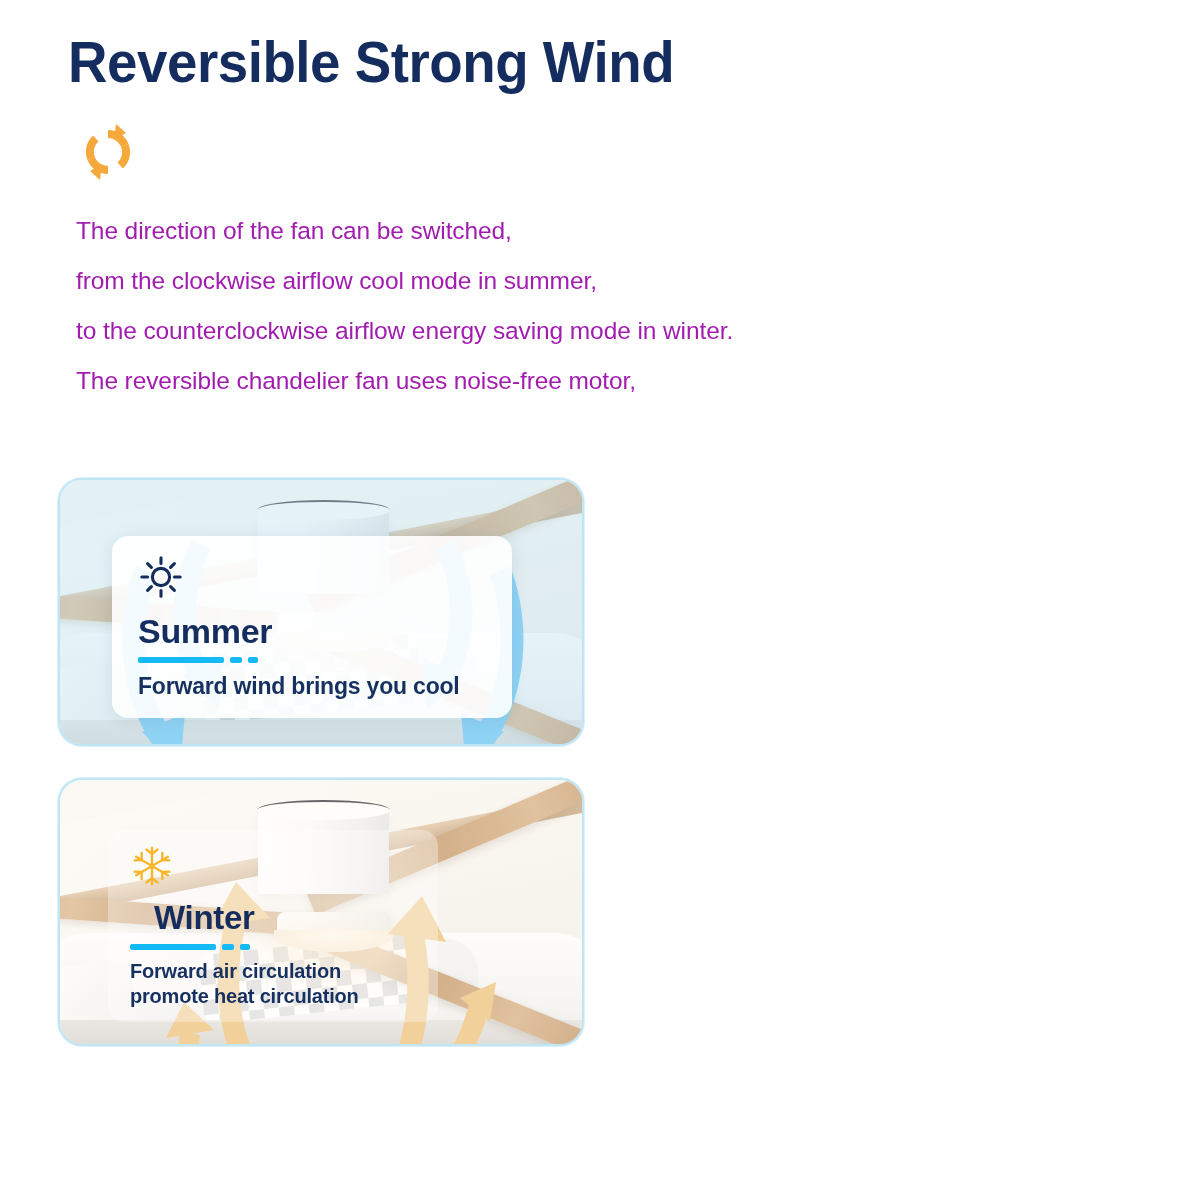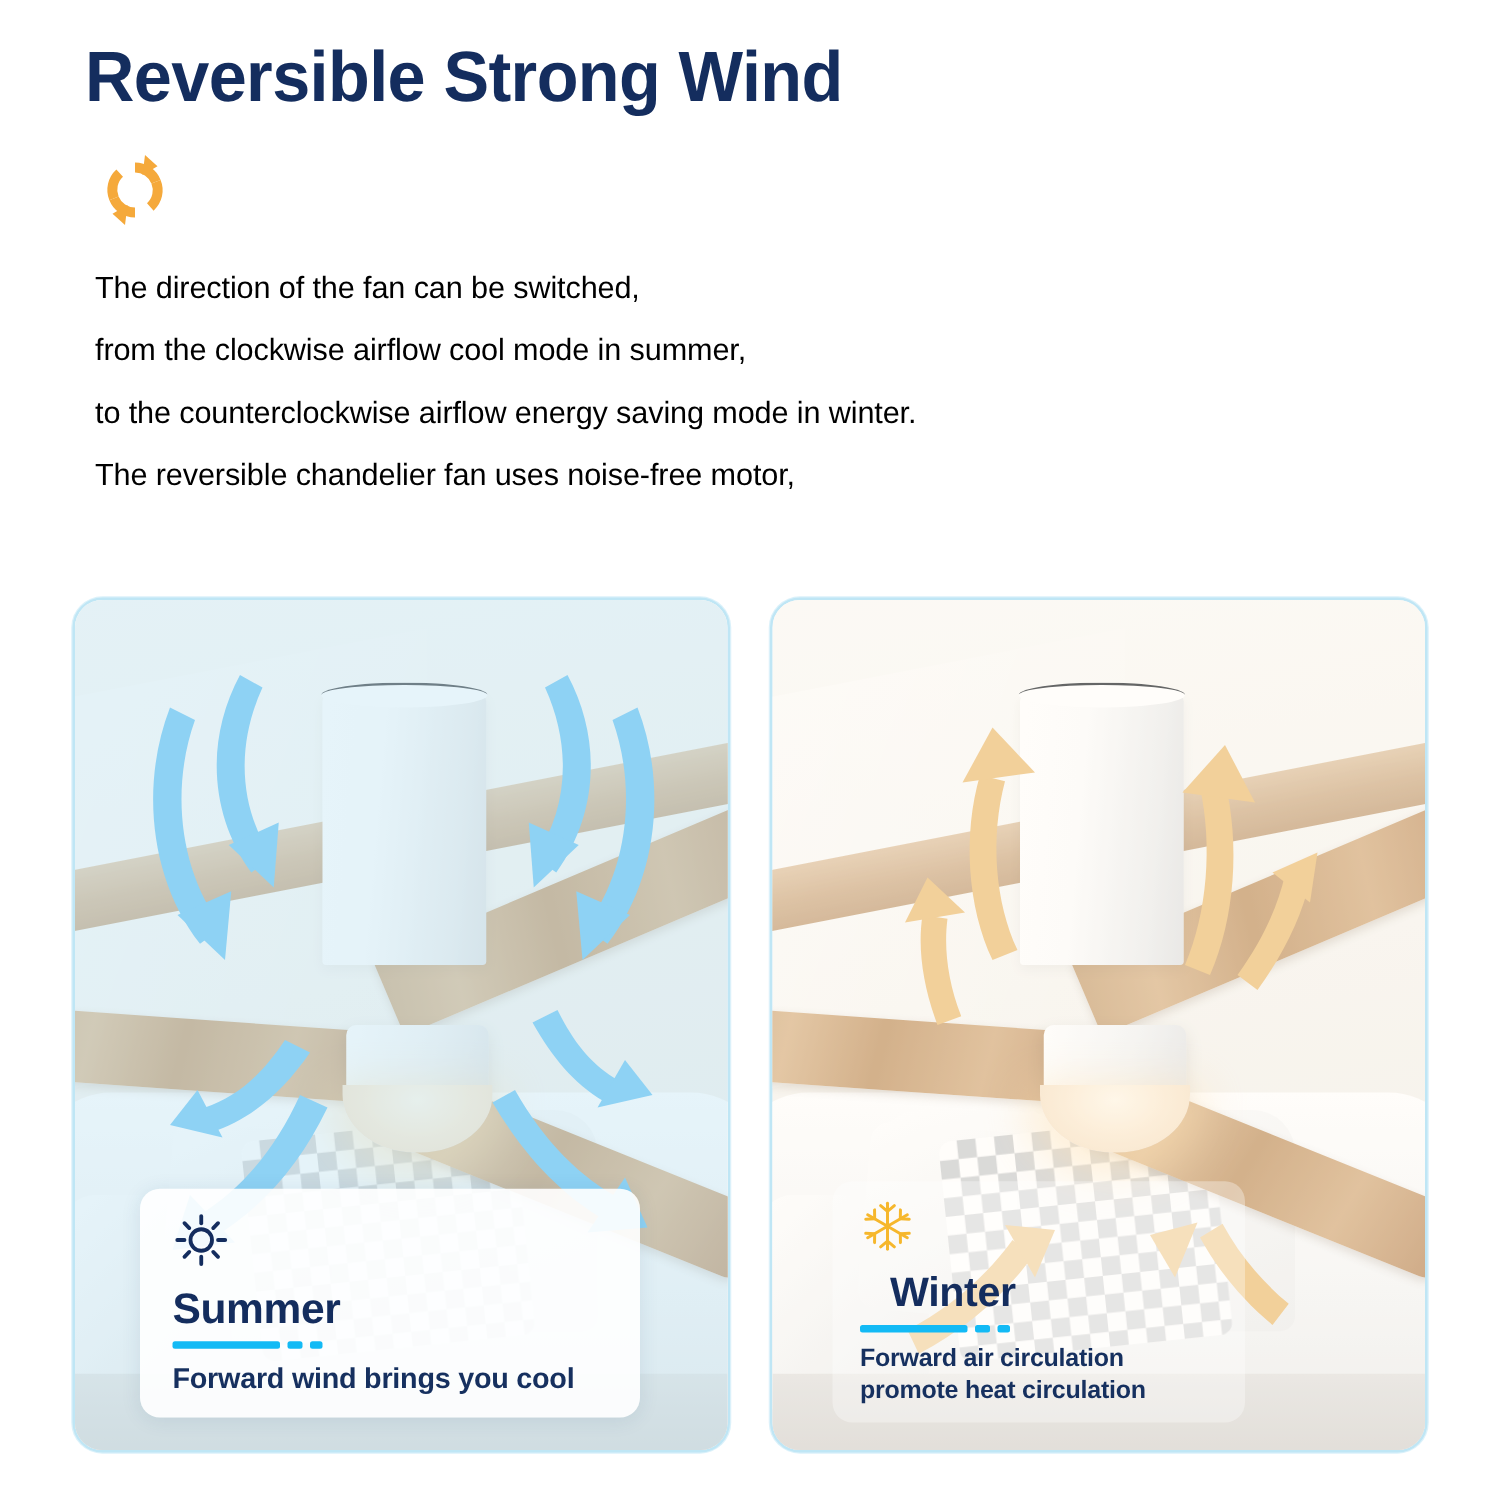--- a/index.html
+++ b/index.html
@@ -44,35 +44,36 @@
 
   
   .body-copy {
     position: absolute;
     left: 76px;
     top: 206px;
     width: 900px;
   }
   .body-line {
     font-size: 24.5px;
-    color: #000000;
+    color: #a21caf;
     line-height: 50px;
     white-space: nowrap;
     letter-spacing: -0.1px;
   }
 
   
   .panels {
     position: absolute;
     left: 58px;
     top: 478px;
     width: 1084px;
     height: 568px;
     display: flex;
     gap: 32px;
+    flex-direction: column;
   }
 
   .panel {
     position: relative;
     width: 526px;
     height: 684px;
     border-radius: 24px;
     overflow: hidden;
     border: 2px solid #bfe6f5;
     box-shadow: 0 0 0 1px rgba(190,230,245,.55);

